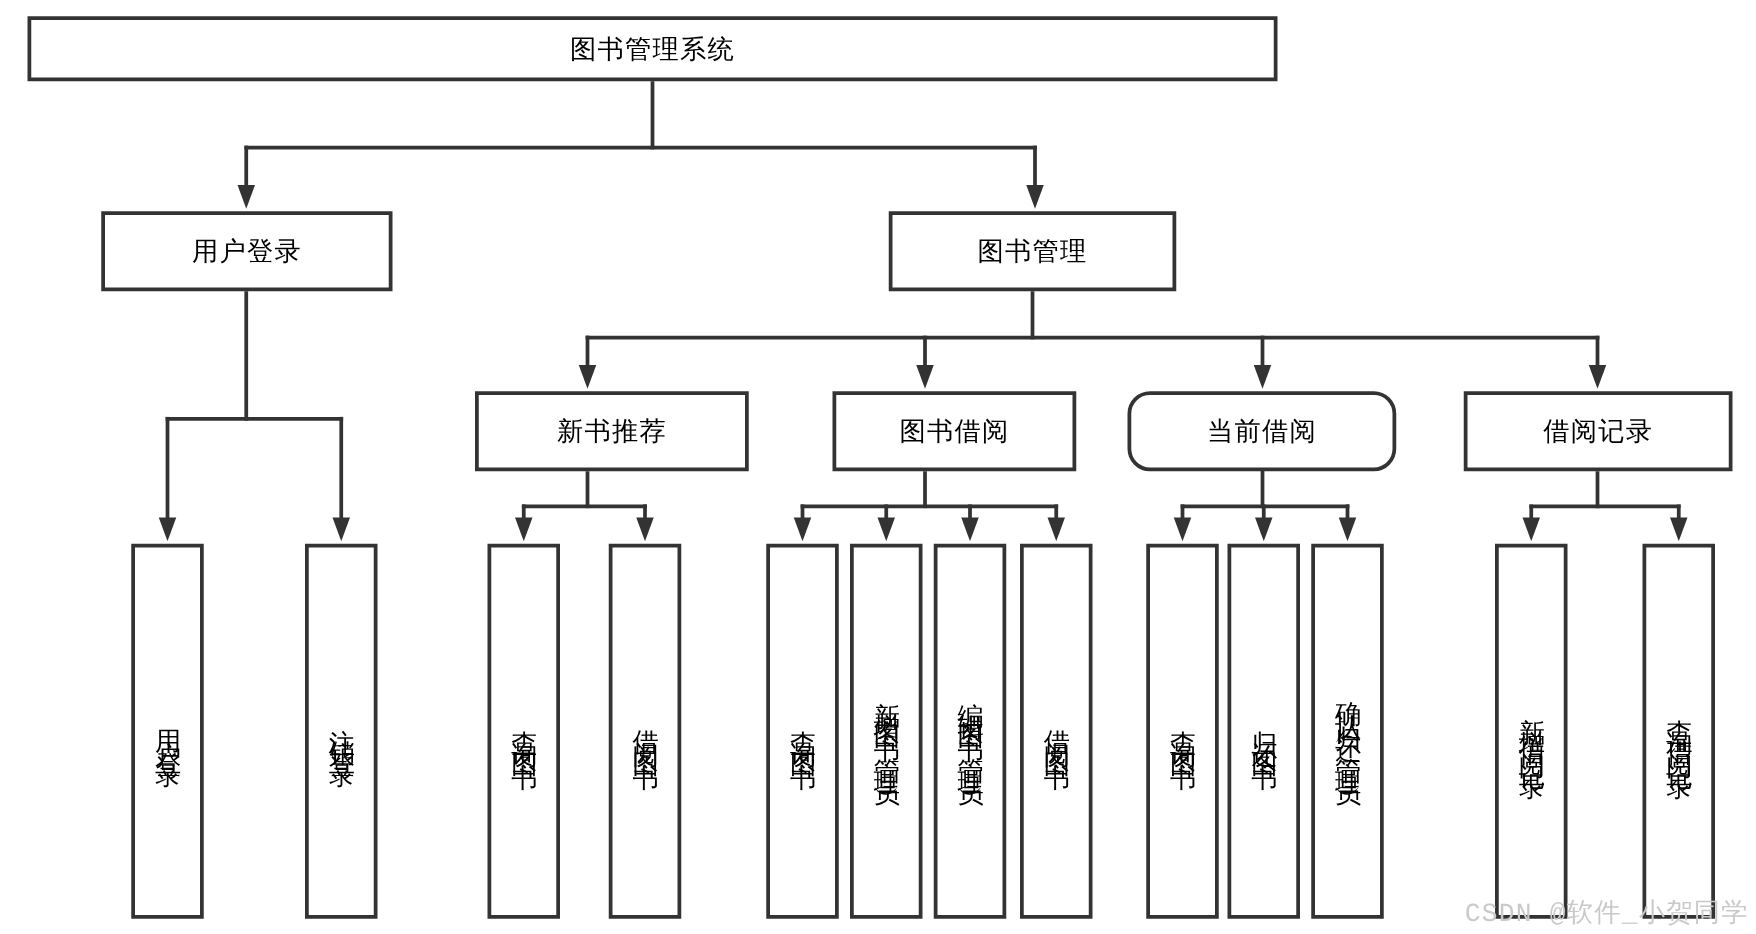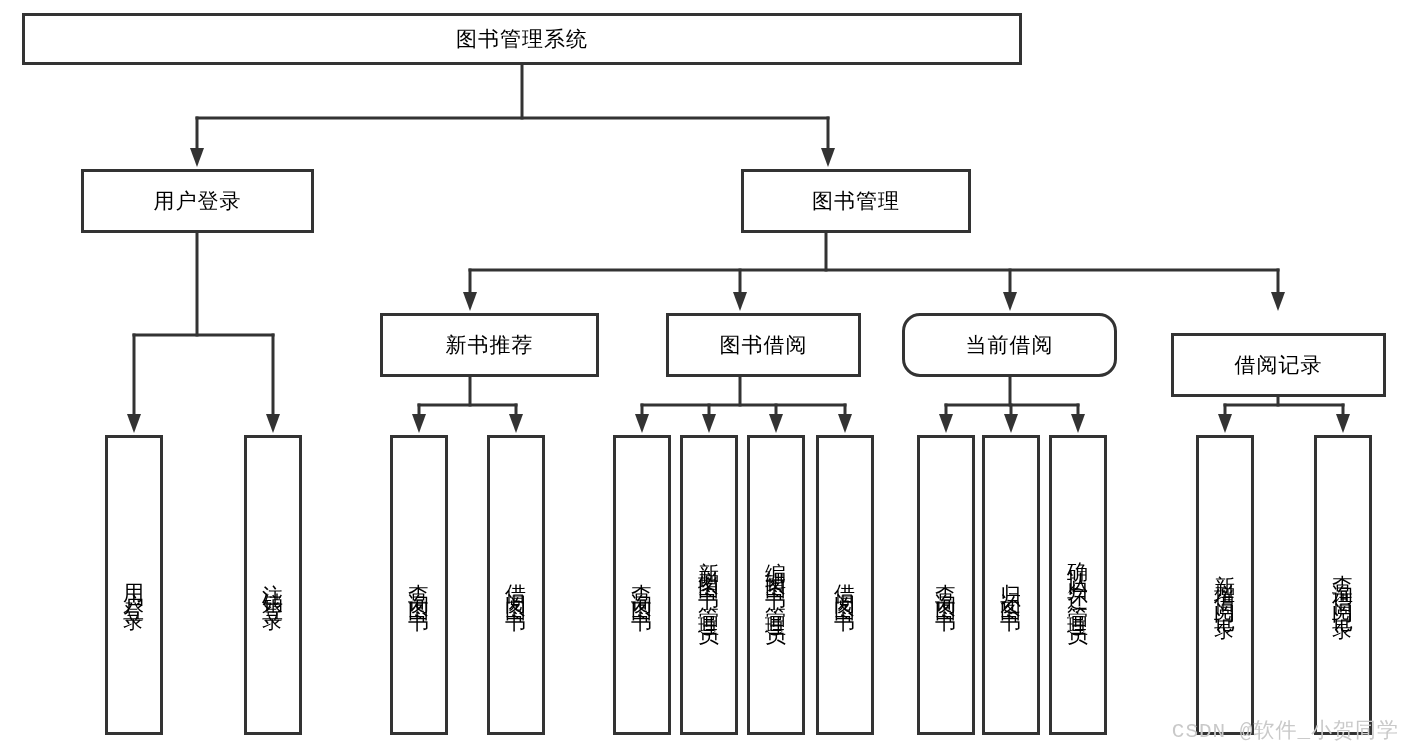--- a/index.html
+++ b/index.html
@@ -137,34 +137,34 @@
     </g>
   </svg>
 
   <div class="box" style="left:22px; top:13px; width:1000px; height:52px;">
     <span class="h-label">图书管理系统</span>
   </div>
 
   <div class="box" style="left:81px; top:169px; width:233px; height:64px;">
     <span class="h-label">用户登录</span>
   </div>
-  <div class="box" style="left:741px; top:169px; width:230px; height:64px;">
+  <div class="box" style="left:711px; top:169px; width:230px; height:64px;">
     <span class="h-label">图书管理</span>
   </div>
 
   <div class="box" style="left:380px; top:313px; width:219px; height:64px;">
     <span class="h-label">新书推荐</span>
   </div>
   <div class="box" style="left:666px; top:313px; width:195px; height:64px;">
     <span class="h-label">图书借阅</span>
   </div>
   <div class="box" style="left:902px; top:313px; width:215px; height:64px;border-radius:18px;">
     <span class="h-label">当前借阅</span>
   </div>
-  <div class="box" style="left:1171px; top:313px; width:215px; height:64px;margin-top:20px;">
+  <div class="box" style="left:1171px; top:313px; width:215px; height:64px;">
     <span class="h-label">借阅记录</span>
   </div>
 
   <div class="box v-box" style="left:105px;">
     <span class="v-label">用户登录</span>
   </div>
   <div class="box v-box" style="left:244px;">
     <span class="v-label">注销登录</span>
   </div>
 

